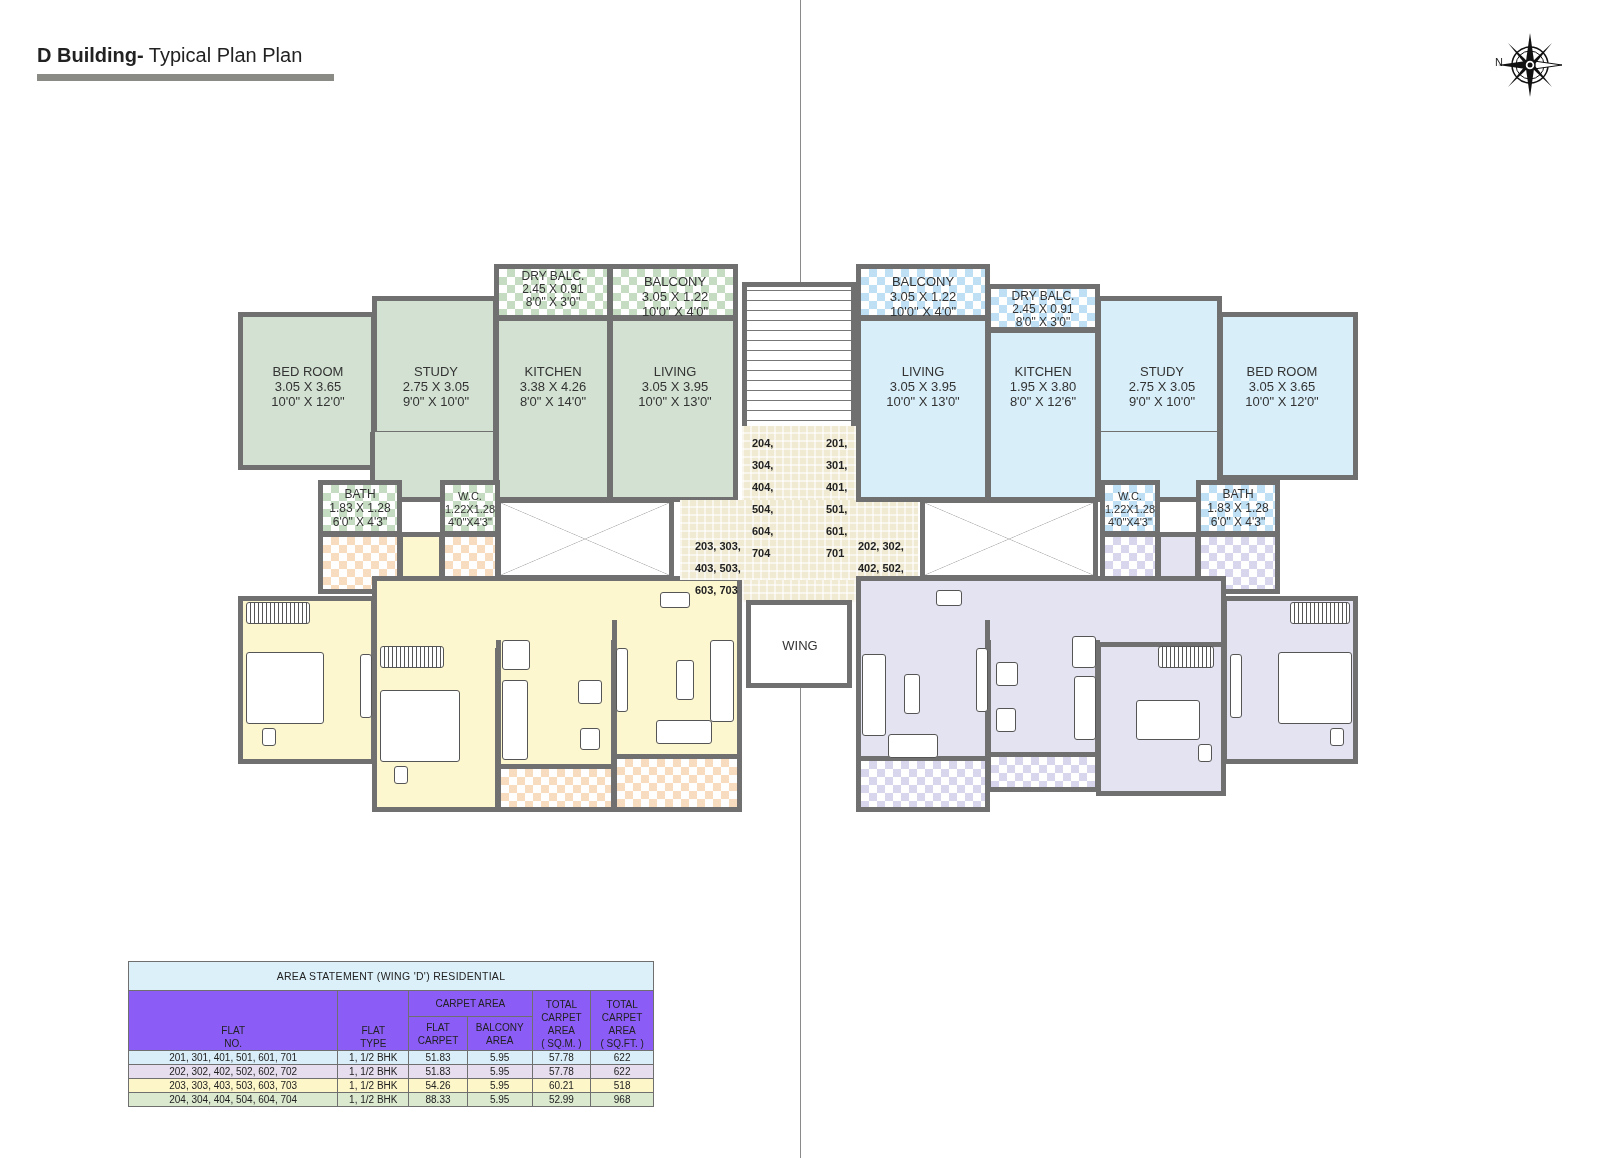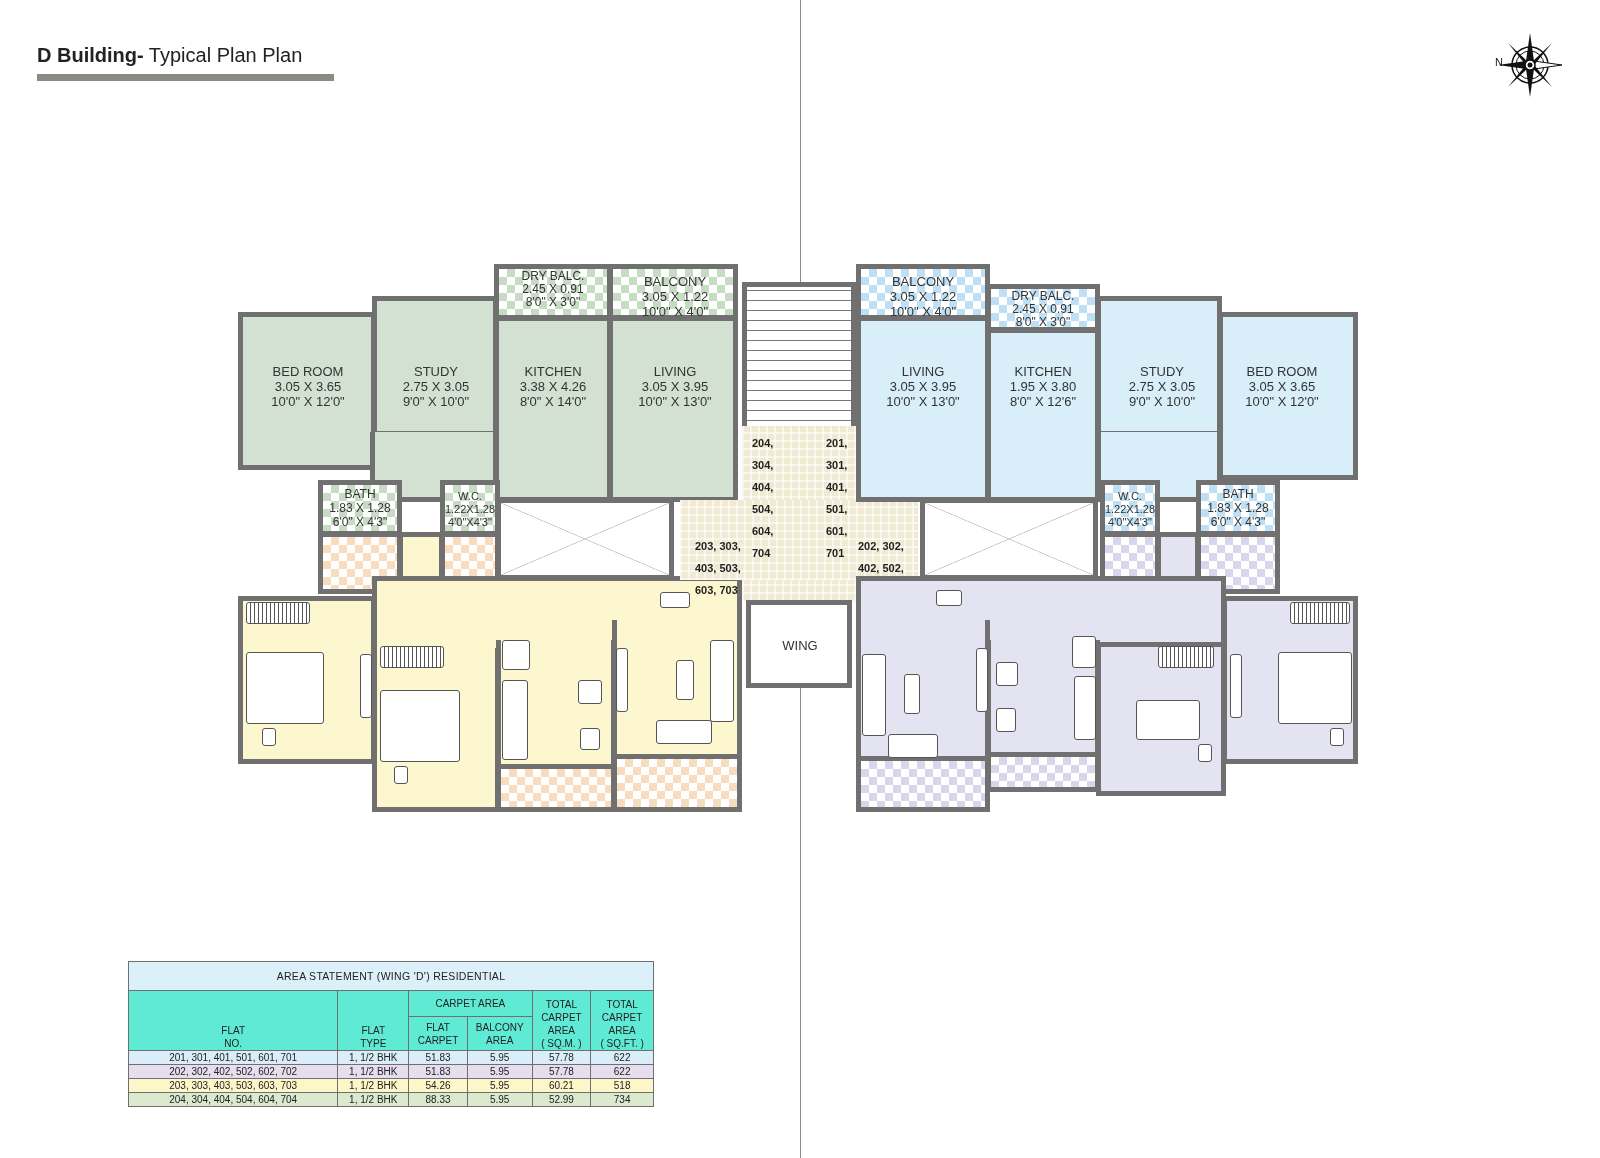--- a/index.html
+++ b/index.html
@@ -30,21 +30,21 @@
   .chk-lav { background-color: #fff; background-image: linear-gradient(45deg,#d8d6ec 25%,transparent 25%,transparent 75%,#d8d6ec 75%), linear-gradient(45deg,#d8d6ec 25%,transparent 25%,transparent 75%,#d8d6ec 75%); background-size: 16px 16px; background-position: 0 0, 8px 8px; }
   .white { background: #ffffff; }
   .duct { background: #fff; }
 
   .furn { position: absolute; border: 1px solid #555; background: #fff; border-radius: 3px; }
 
   
   .area-table { position: absolute; left: 128px; top: 961px; width: 526px; border-collapse: collapse; font-size: 10px; color: #222; }
   .area-table td, .area-table th { border: 1px solid #6f6f6f; text-align: center; padding: 0 2px; font-weight: normal; line-height: 13px; }
   .area-table .t-title { background: #dcf0f9; height: 29px; font-size: 10.5px; letter-spacing: 0.3px; }
-  .area-table .hdr th { background: #5eead4; margin-top: 36px; }
+  .area-table .hdr th { background: #8b5cf6; margin-top: 36px; }
   .r0 td { background: #d9eef8; }
   .r1 td { background: #e6ddef; }
   .r2 td { background: #fdf6c8; }
   .r3 td { background: #dbe9cf; }
 </style>
 </head>
 <body>
 
 <div class="title"><b>D Building-</b><span> Typical Plan Plan</span></div>
 <div class="title-bar"></div>
@@ -304,16 +304,16 @@
     <td>5.95</td>
     <td>60.21</td>
     <td>518</td>
   </tr>
   <tr class="r3">
     <td>204, 304, 404, 504, 604, 704</td>
     <td>1, 1/2 BHK</td>
     <td>88.33</td>
     <td>5.95</td>
     <td>52.99</td>
-    <td>734</td>
+    <td>968</td>
   </tr>
 </tbody>
   </table>
 
 </body></html>

